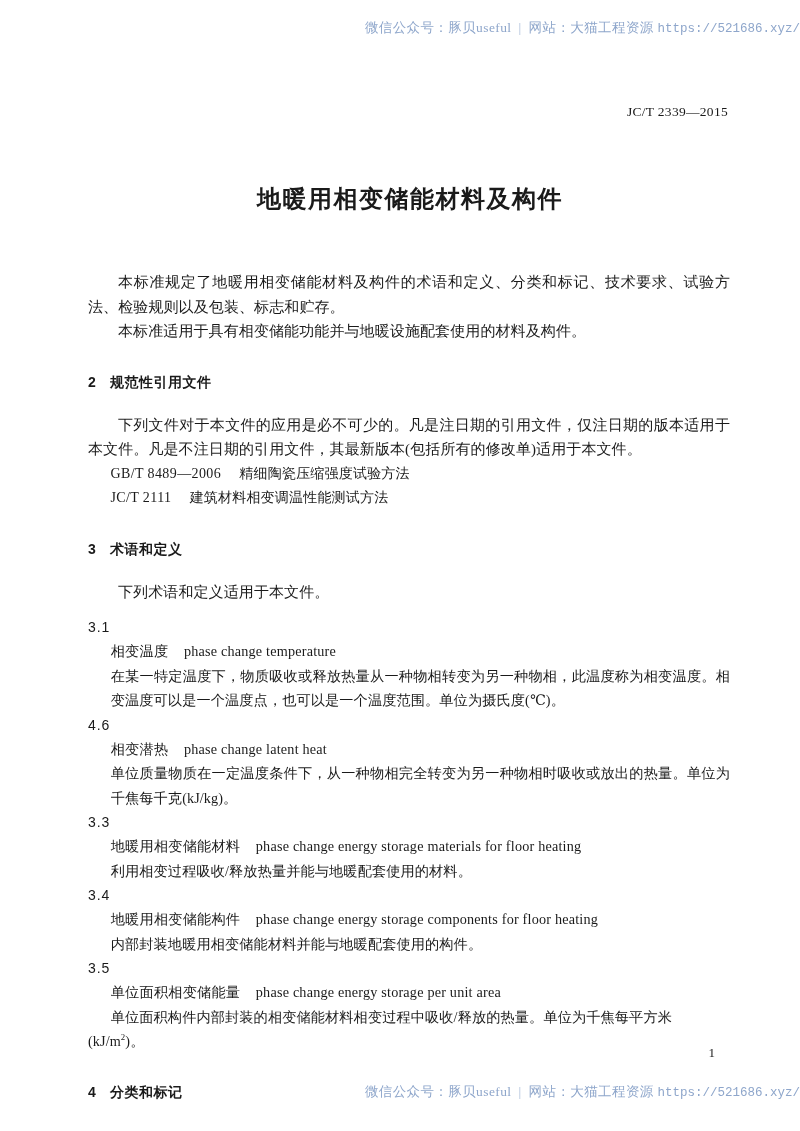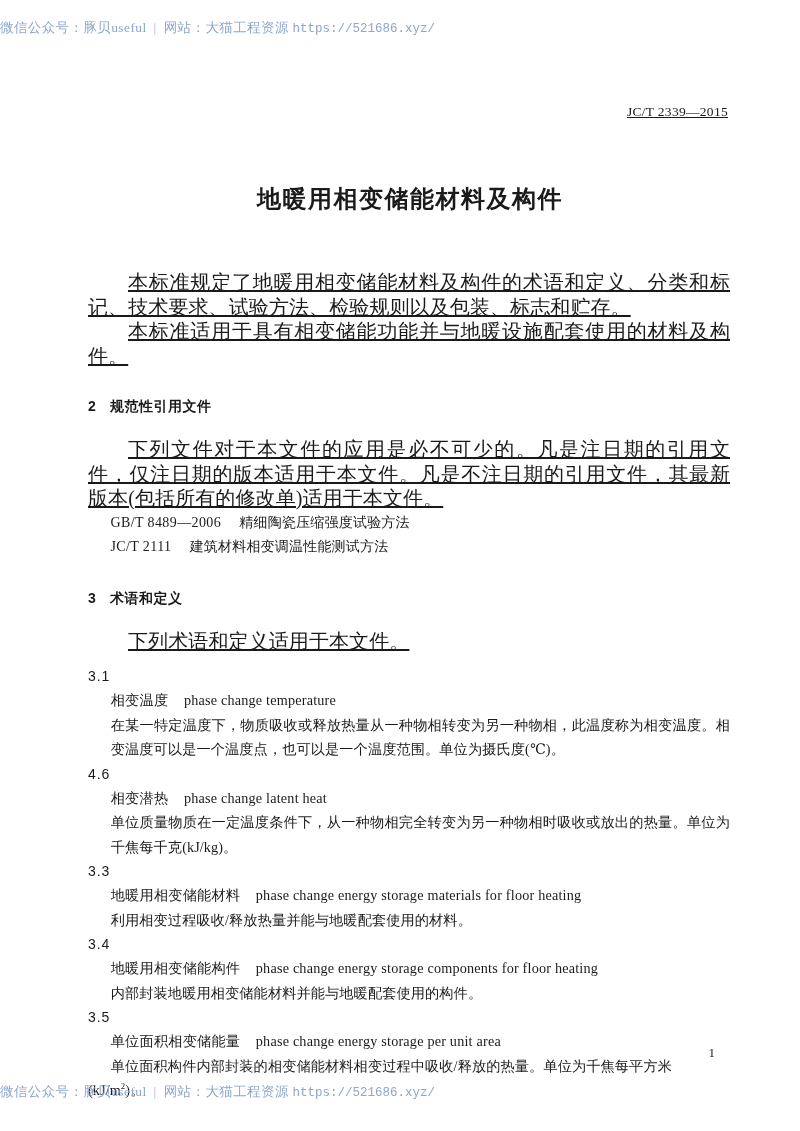--- a/index.html
+++ b/index.html
@@ -14,21 +14,21 @@
     font-family: "Liberation Serif", "DejaVu Serif", serif;
     color: #1a1a1a;
     overflow: hidden;
   }
 
   
   .watermark {
     position: absolute;
     left: 0;
     width: 800px;
-    text-align: left;
+    text-align: right;
     color: #8ea6cb;
     font-family: "Liberation Serif", "DejaVu Serif", serif;
     font-size: 13.5px;
     letter-spacing: 0.4px;
     white-space: nowrap;
   }
   .watermark-top { top: 19px; }
   .watermark-bottom { top: 1083px; }
   .watermark .wm-sep {
     color: #a9bcd9;
@@ -50,21 +50,20 @@
   }
 
   .std-number {
     position: absolute;
     right: 72px;
     top: 104px;
     font-size: 13.5px;
     font-family: "Liberation Serif", "DejaVu Serif", serif;
     letter-spacing: 0.3px;
     white-space: nowrap;
-    text-decoration: underline;
   }
 
   .doc-title {
     position: absolute;
     left: 10px;
     top: 183px;
     width: 800px;
     text-align: center;
     font-size: 24px;
     font-weight: bold;
@@ -84,26 +83,25 @@
     font-size: 14px;
     font-weight: bold;
     font-family: "Liberation Sans", "DejaVu Sans", sans-serif;
     letter-spacing: 0.5px;
     line-height: 1.5;
   }
   h2.sec .num { display: inline-block; min-width: 22px; }
 
   p.para {
     margin: 0;
-    font-size: 20px;
+    font-size: 15px;
     line-height: 24.5px;
     text-align: justify;
     text-justify: inter-ideograph;
     letter-spacing: 0.1px;
-    text-decoration: underline;
   }
   p.indent { text-indent: 2em; }
 
   p.ref {
     margin: 0;
     font-size: 14px;
     line-height: 24.5px;
     padding-left: 1.6em;
     letter-spacing: 0.2px;
   }

